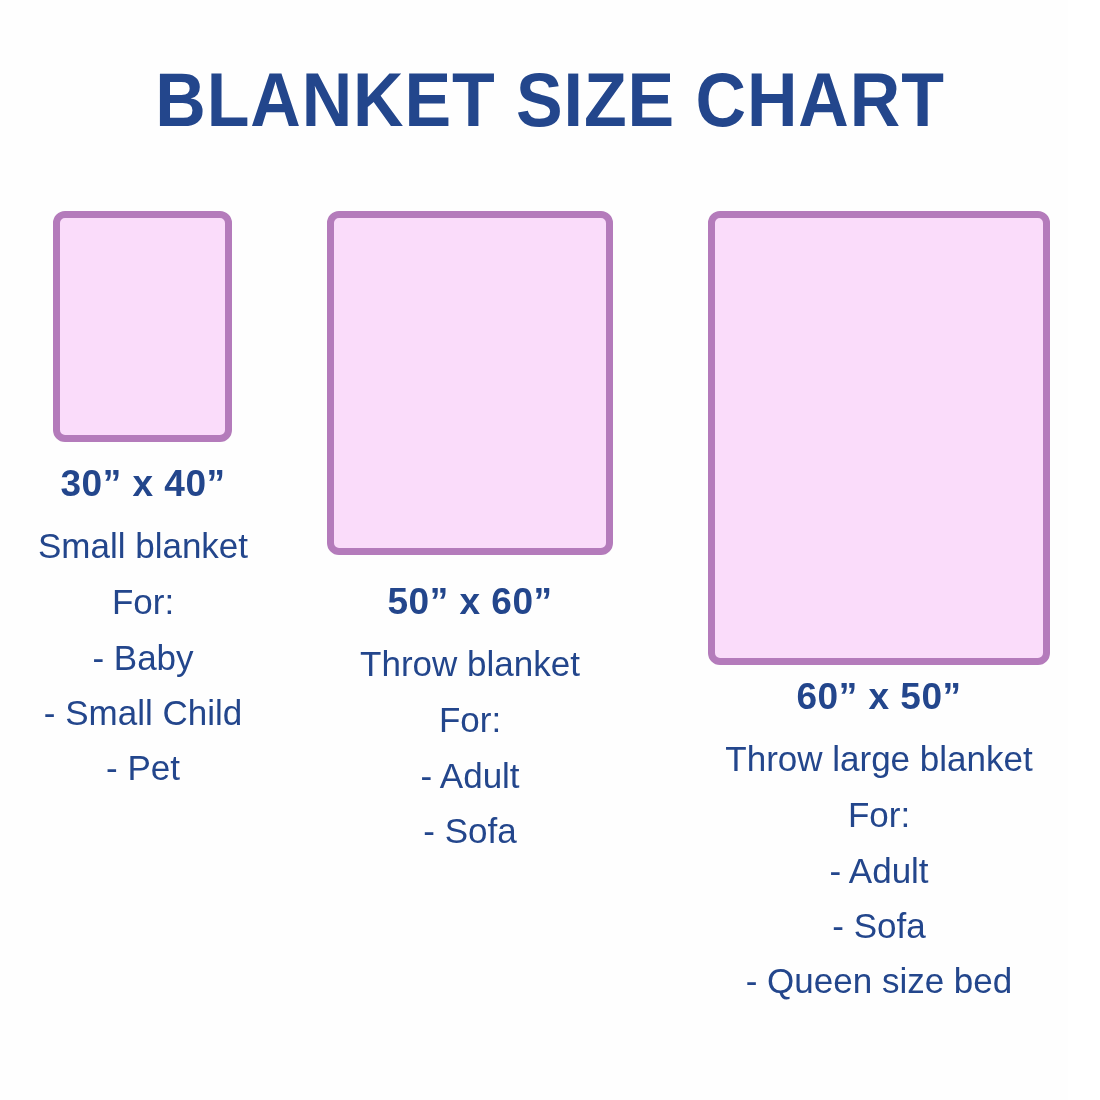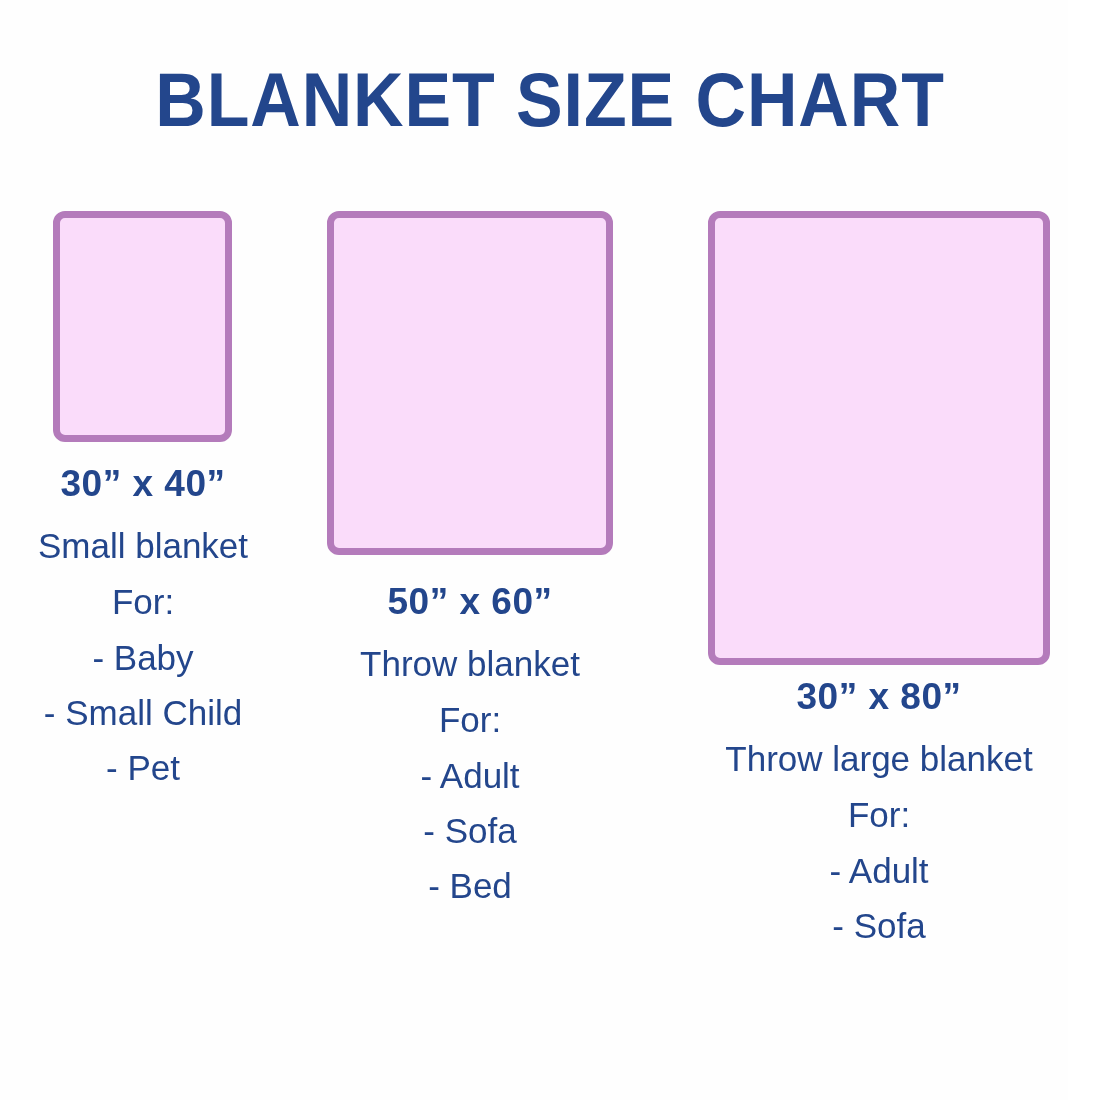--- a/index.html
+++ b/index.html
@@ -122,32 +122,32 @@
   <div class="size-column" id="col-throw">
     <div class="blanket-rect"></div>
     <div class="label-stack">
       <div class="size-dimensions">50” x 60”</div>
       <div class="spacer-gap"></div>
       <div class="blanket-name">Throw blanket</div>
       <div class="for-label">For:</div>
       <ul class="use-list">
         <li class="use-item">- Adult</li>
         <li class="use-item">- Sofa</li>
-        <li class="use-item">- Bed</li>
       </ul>
     </div>
   </div>
 
   <div class="size-column" id="col-xlarge">
     <div class="blanket-rect"></div>
     <div class="label-stack">
-      <div class="size-dimensions">30” x 80”</div>
+      <div class="size-dimensions">60” x 50”</div>
       <div class="spacer-gap"></div>
       <div class="blanket-name">Throw large blanket</div>
       <div class="for-label">For:</div>
       <ul class="use-list">
         <li class="use-item">- Adult</li>
         <li class="use-item">- Sofa</li>
+        <li class="use-item">- Queen size bed</li>
       </ul>
     </div>
   </div>
 
 </div>
 
 </body></html>

